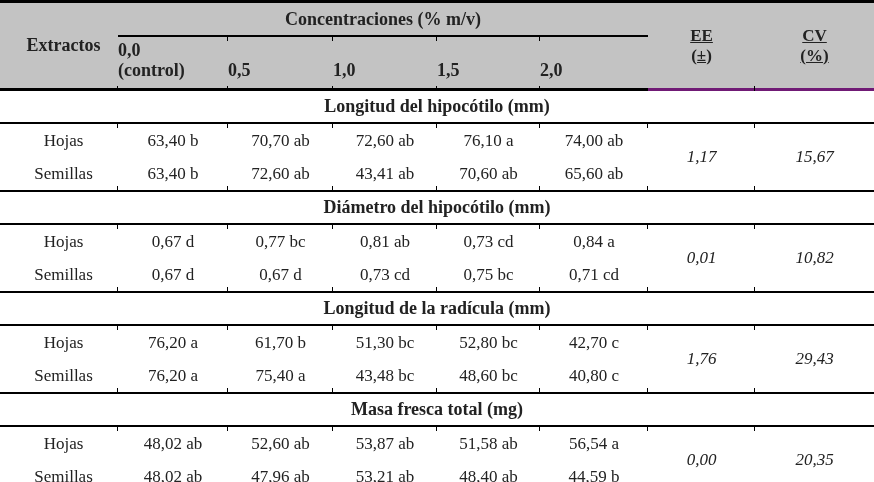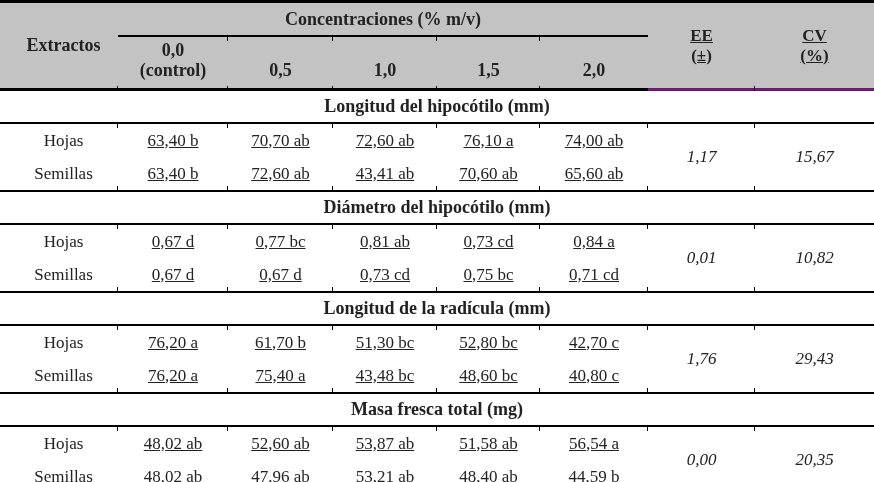--- a/index.html
+++ b/index.html
@@ -54,21 +54,21 @@
     border-bottom: 3px solid #000;
   }
   th.conc {
     vertical-align: top;
     text-align: center;
     padding-top: 6px;
     border-bottom: 2px solid #000; 
   }
   tr.h2 th {
     vertical-align: bottom;
-    text-align: center;
+    text-align: left;
     padding-bottom: 7px;
     border-bottom: 3px solid #000;
   }
   th.stat-h {
     vertical-align: middle;
     text-align: center;
     border-bottom: 3px solid #701a75;
     font-size: 17px;
     text-decoration: underline;
   }
@@ -80,21 +80,21 @@
     vertical-align: middle;
     font-weight: bold;
     font-size: 18px;
     border-top: 2px solid #000;
     border-bottom: 2px solid #000;
     background: #fff;
     margin-left: 34px;
   }
   tr.data td { height: 33px; font-size: 17px; vertical-align: middle; }
   td.lbl { text-align: center; padding-left: 9px; }
-  td.val { text-align: center; text-decoration: underline; }
+  td.val { text-align: center; }
   td.statv {
     text-align: center;
     vertical-align: middle;
     font-style: italic;
     font-size: 17px;
   }
   tr.data.last td { border-bottom: 2px solid #000; }
   tr.data.end td, td.statv.end { border-bottom: 3px solid #000; }
 
   

